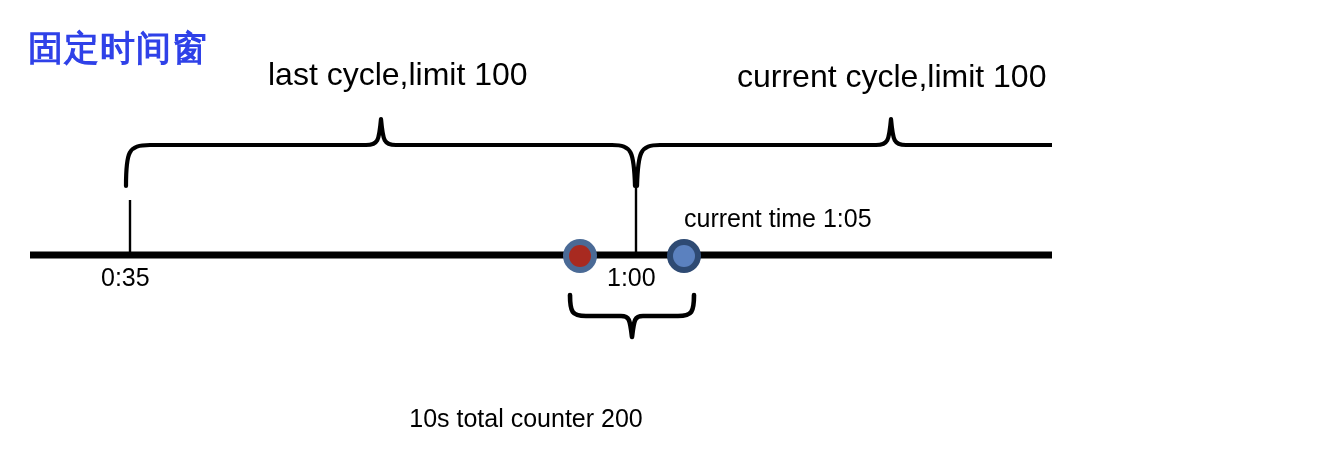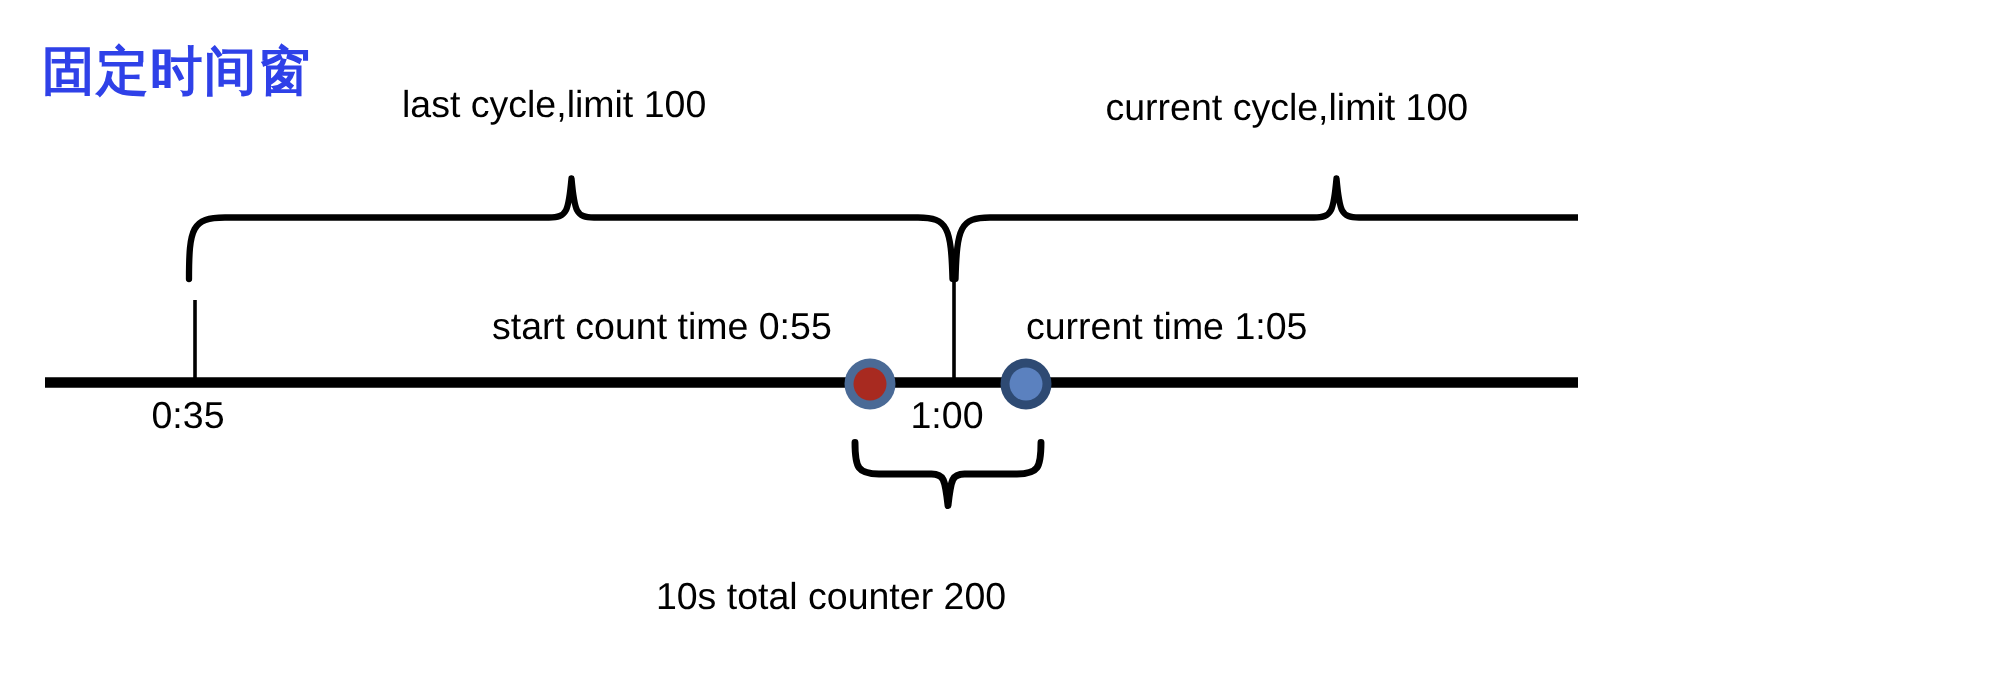--- a/index.html
+++ b/index.html
@@ -30,21 +30,21 @@
     white-space: nowrap;
     line-height: 1;
     color: #000000;
   }
   .title {
     font-size: 35px;
     font-weight: 700;
     letter-spacing: 1px;
   }
   .bracket-label {
-    font-size: 25px;
+    font-size: 32px;
   }
   .marker-label {
     font-size: 25px;
   }
   .tick-label {
     font-size: 25px;
   }
   .summary-line {
     font-size: 25px;
     text-align: center;
@@ -97,26 +97,25 @@
     <circle cx="684" cy="256" r="17" fill="#2E4A73"></circle>
     <circle cx="684" cy="256" r="11" fill="#5B81BF"></circle>
   </svg>
 
   <div class="lbl title" style="left:28px; top:30px; color:#2F41E8;">固定时间窗</div>
 
   <div class="lbl bracket-label" style="left:268px; top:58px;">last cycle,limit 100</div>
 
   <div class="lbl bracket-label" style="left:737px; top:60px;">current cycle,limit 100</div>
 
-  <div class="lbl marker-label" style="left:328px; top:206px;">start count time 0:55</div>
 
   <div class="lbl marker-label" style="left:684px; top:206px;">current time 1:05</div>
 
   <div class="lbl tick-label" style="left:101px; top:265px;">0:35</div>
 
   <div class="lbl tick-label" style="left:607px; top:265px;text-align:right;">1:00</div>
 
   <div class="lbl tick-label" style="left:1112px; top:265px;">2:45</div>
 
 
-  <div class="lbl summary-line" style="top:386px;padding-left:28px;">10s total counter 200</div>
+  <div class="lbl summary-line" style="top:406px;">10s total counter 200</div>
 
 </div>
 
 </body></html>

